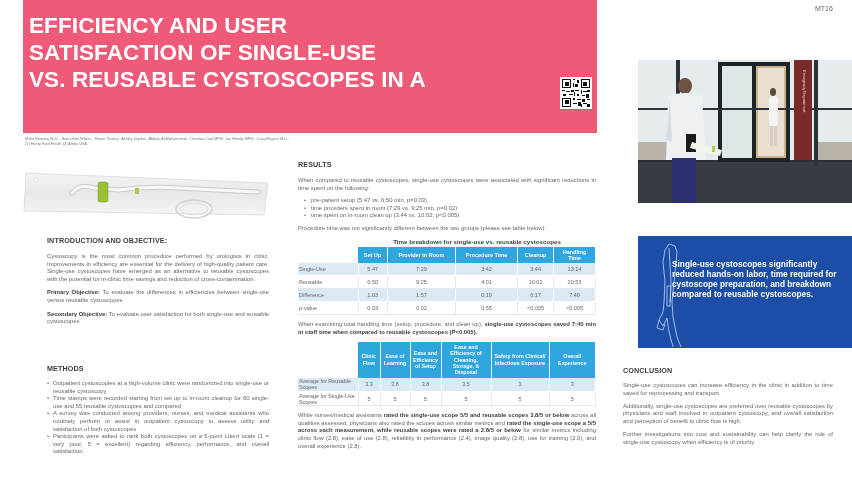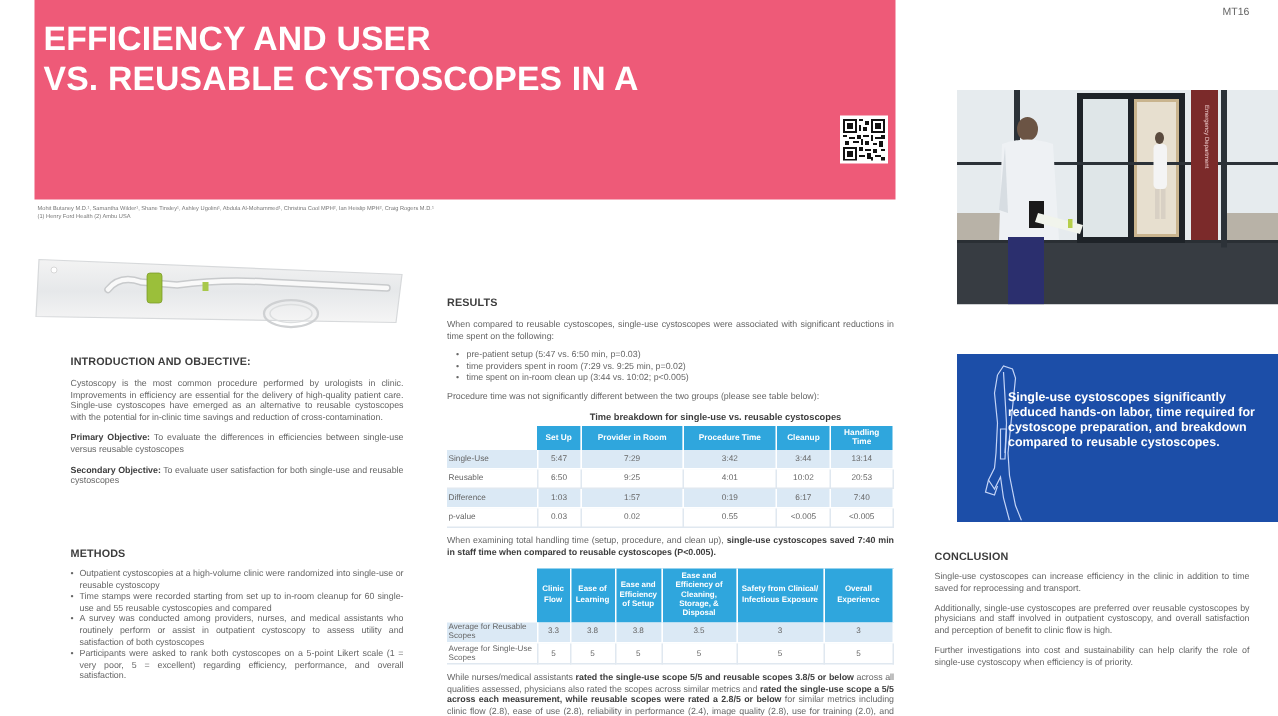--- a/index.html
+++ b/index.html
@@ -46,21 +46,21 @@
   .intro .section-title { margin-bottom: 8px; }
   .intro p { margin-bottom: 6px; }
 
   .methods { position: absolute; left: 47px; top: 364px; width: 222px; }
   .methods .section-title { margin-bottom: 7px; }
   .methods ul { list-style: none; }
   .methods li { position: relative; padding-left: 6px; }
   .methods li::before { content: "•"; position: absolute; left: 0; top: 0; }
 
   .results { position: absolute; left: 298px; top: 160px; width: 298px; }
-  .results .section-title { margin-bottom: 8px; margin-top: 37px; }
+  .results .section-title { margin-bottom: 8px; }
   .results p { margin-bottom: 5px; }
   .results ul { list-style: none; margin: 0 0 5px 6px; }
   .results li { position: relative; padding-left: 7px; line-height: 7.6px; font-size: 5.9px; color: #666; }
   .results li::before { content: "•"; position: absolute; left: 0; }
 
   .table-caption { font-weight: bold; font-size: 6.2px; color: #3d3d3d; text-align: center; margin: 3px 0 2px 0; padding-left: 60px; }
 
   table.tbl { border-collapse: collapse; width: 298px; font-size: 5.5px; }
   table.tbl th {
     background: #2fa6dd; color: #ffffff; font-weight: bold; text-align: center;
@@ -92,20 +92,21 @@
   .conclusion { position: absolute; left: 623px; top: 366px; width: 210px; }
   .conclusion .section-title { margin-bottom: 7px; }
   .conclusion p { margin-bottom: 5.5px; }
 </style>
 </head>
 <body>
 
 <div class="header">
   <div class="title">
     <div>EFFICIENCY AND USER</div>
+    <div>SATISFACTION OF SINGLE-USE</div>
     <div>VS. REUSABLE CYSTOSCOPES IN A</div>
   </div>
   <div class="qr">
     <svg viewBox="0 0 21 21" shape-rendering="crispEdges">
       <rect x="0" y="0" width="21" height="21" fill="#fff"></rect>
       <g fill="#111">
         <rect x="0" y="0" width="7" height="7"></rect>
           <rect x="1" y="1" width="5" height="5" fill="#fff"></rect>
           <rect x="2" y="2" width="3" height="3"></rect>
         <rect x="14" y="0" width="7" height="7"></rect>

